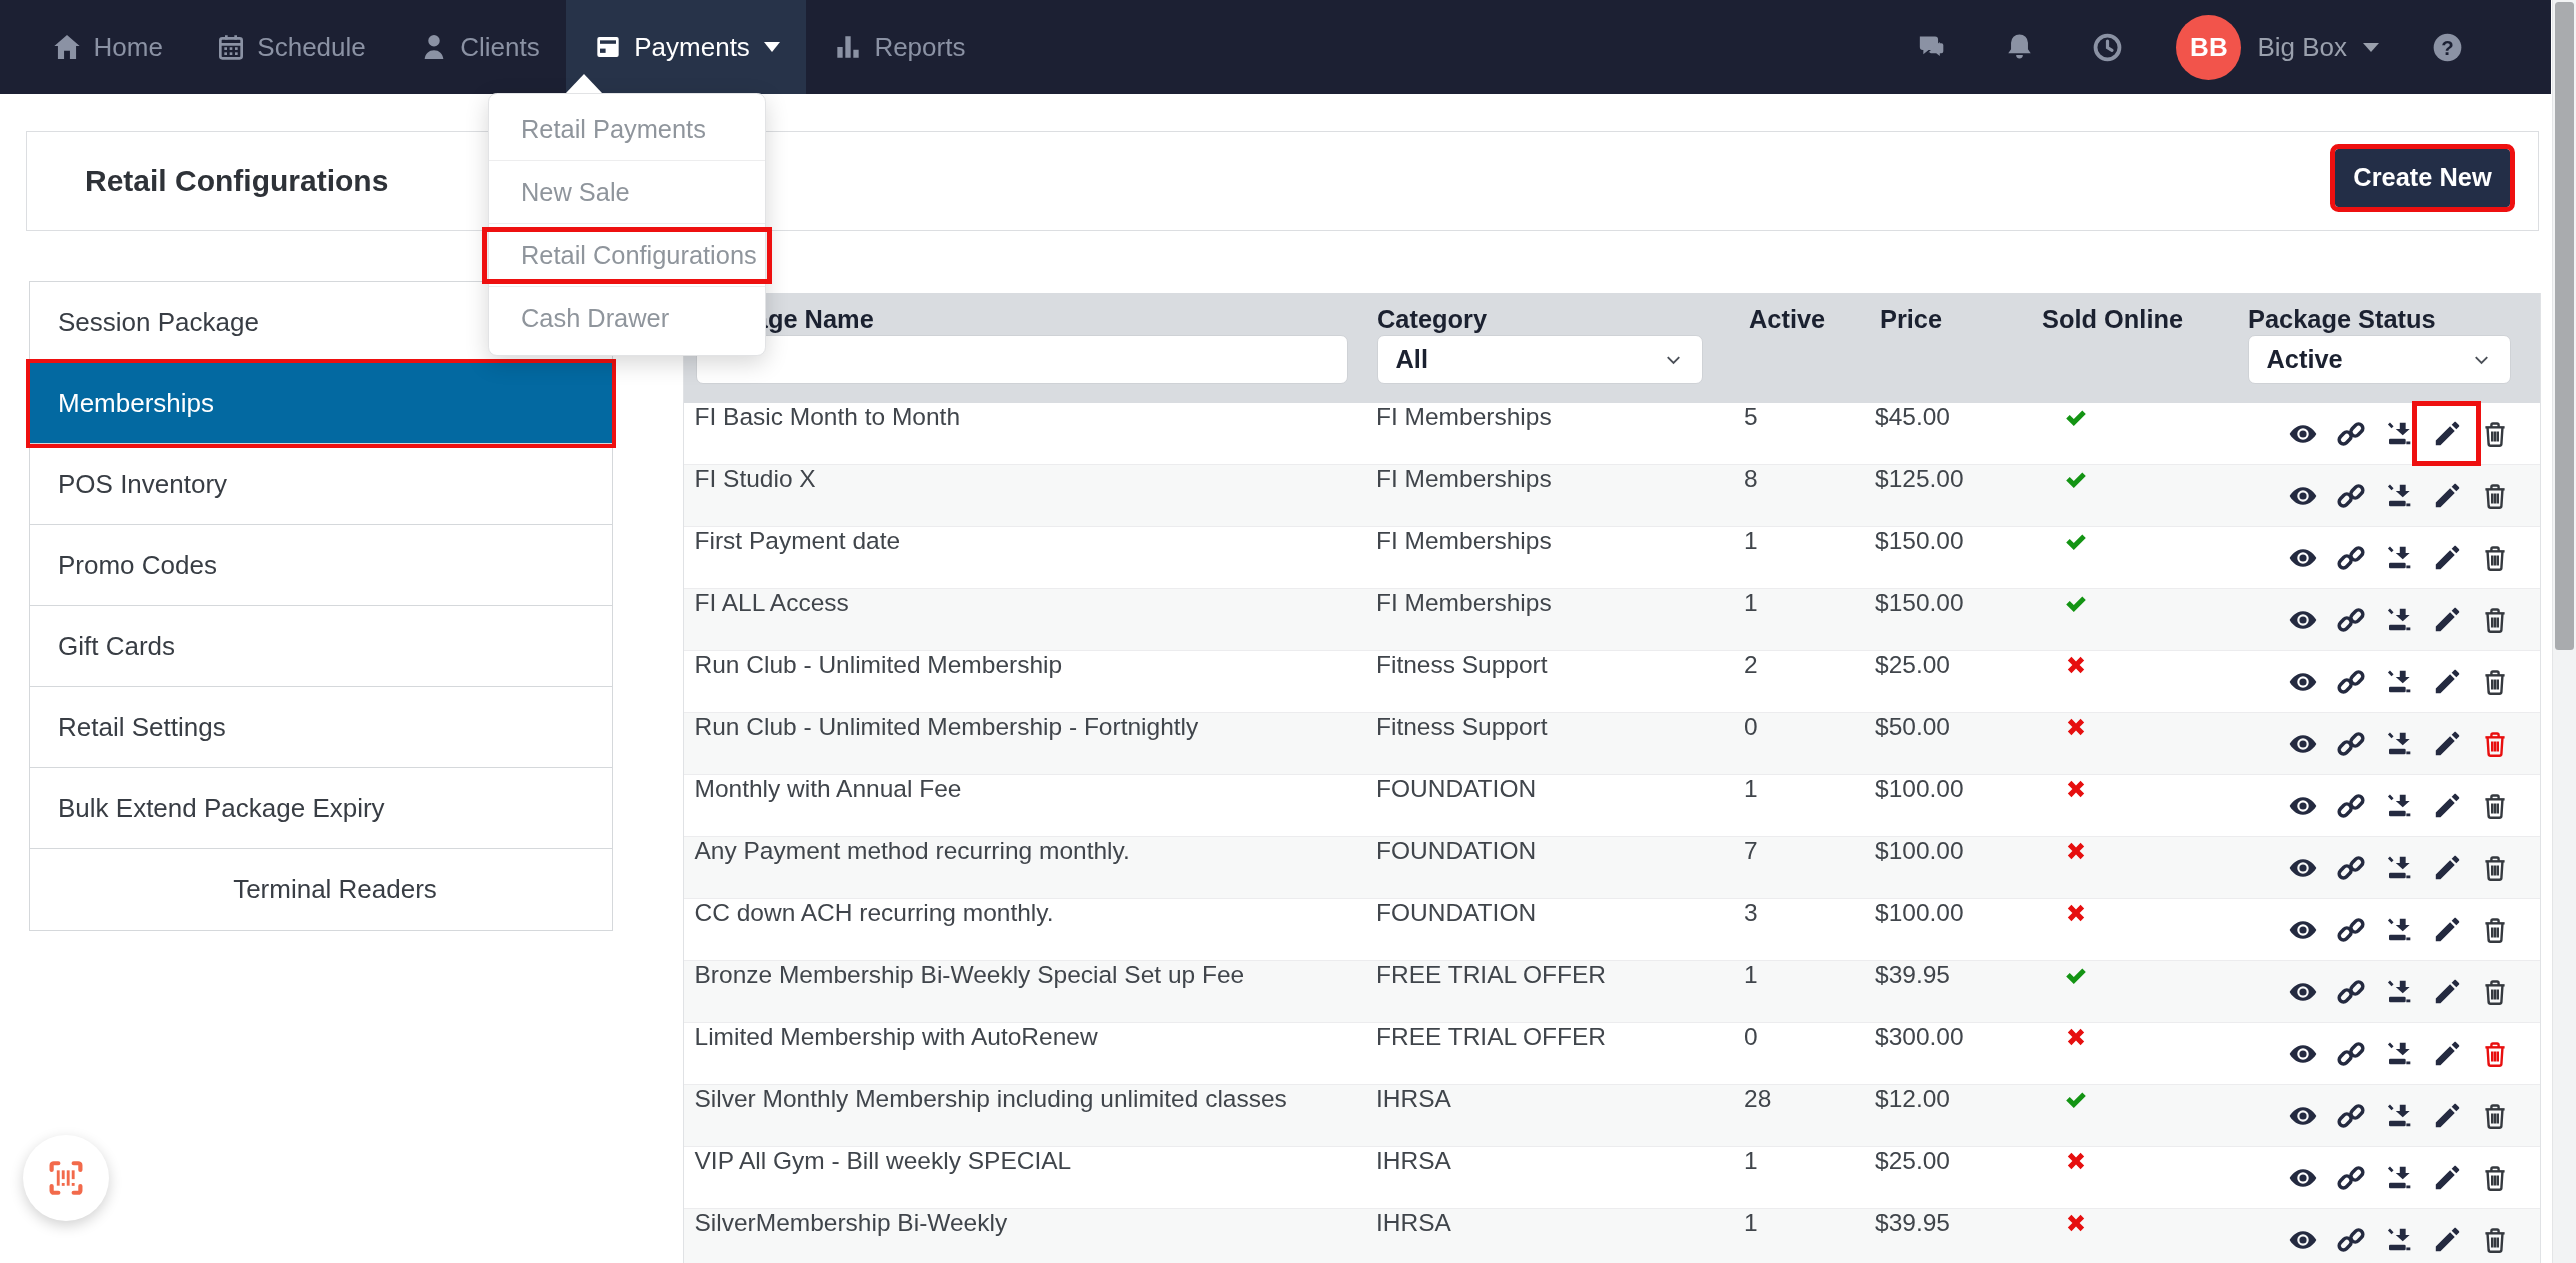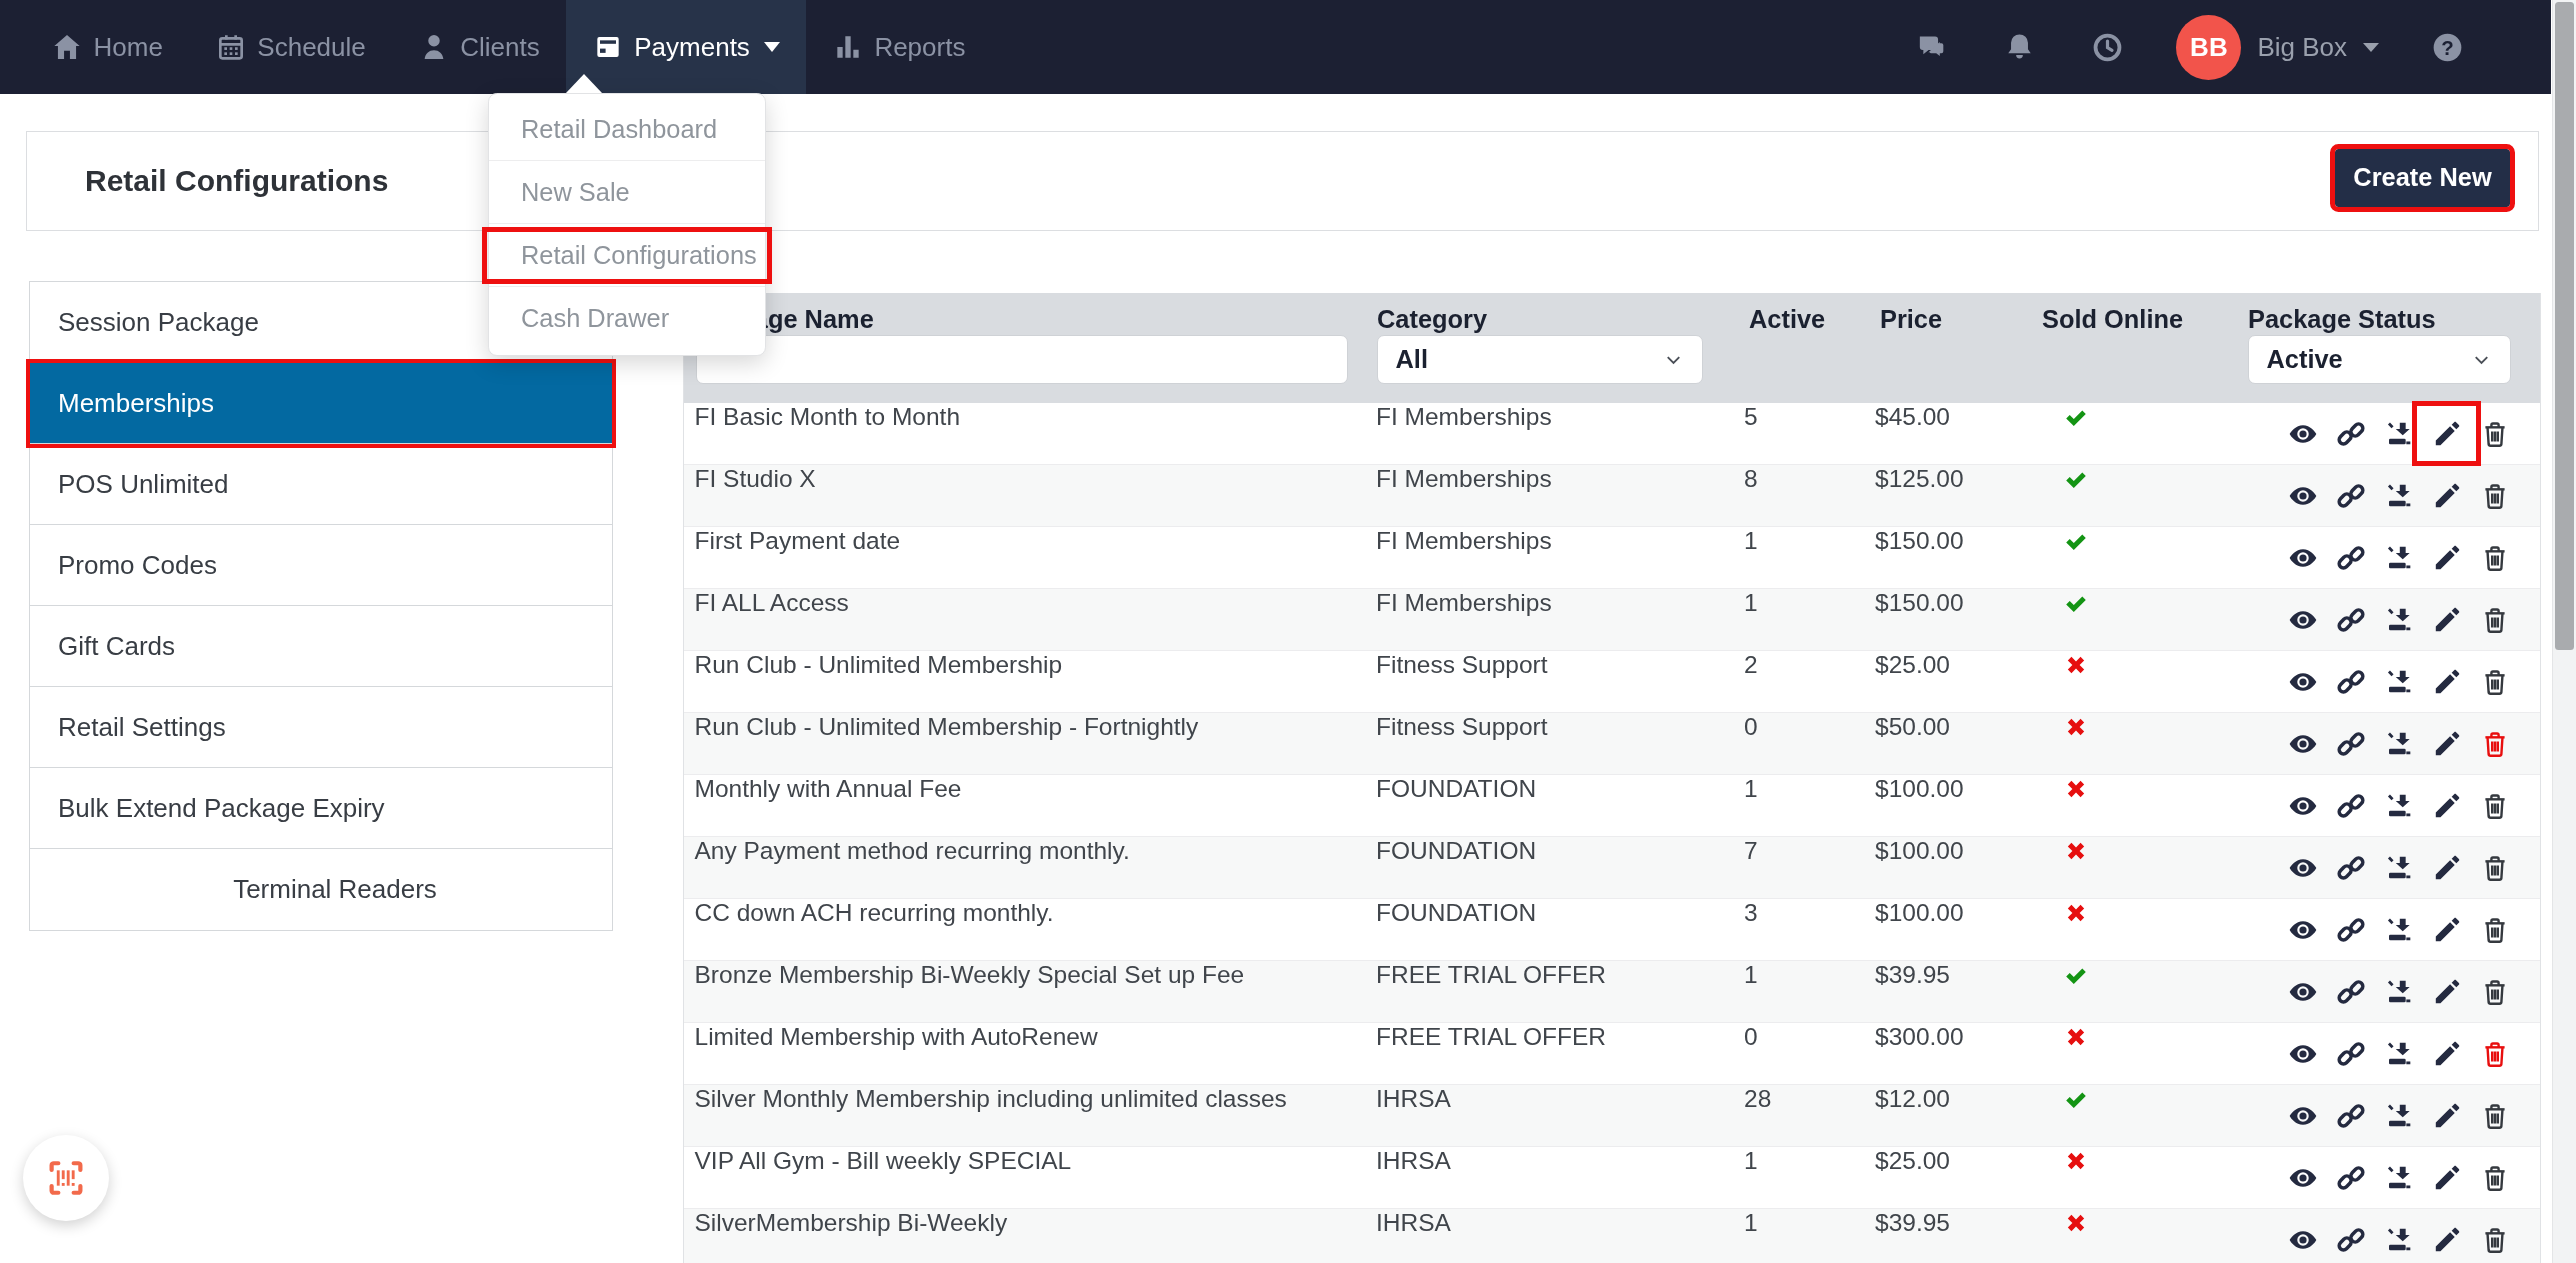--- a/index.html
+++ b/index.html
@@ -239,21 +239,21 @@
 </div>
 
 <div class="sidebar">
     <div class="side-item">
     <span>Session Package</span>
   </div>
     <div class="side-item selected">
     <span>Memberships</span>
   </div>
     <div class="side-item">
-    <span>POS Unlimited</span>
+    <span>POS Inventory</span>
   </div>
     <div class="side-item">
     <span>Promo Codes</span>
   </div>
     <div class="side-item">
     <span>Gift Cards</span>
   </div>
     <div class="side-item">
     <span>Retail Settings</span>
   </div>
@@ -973,21 +973,21 @@
         </svg>
       </div>
     </div>
   </div>
     </div>
 </div>
 
 <div class="dropdown-caret"></div>
 <div class="dropdown">
     <div class="menu-item">
-    <span>Retail Dashboard</span>
+    <span>Retail Payments</span>
   </div>
     <div class="menu-item">
     <span>New Sale</span>
   </div>
     <div class="menu-item annotated">
     <span>Retail Configurations</span>
   </div>
     <div class="menu-item">
     <span>Cash Drawer</span>
   </div>

